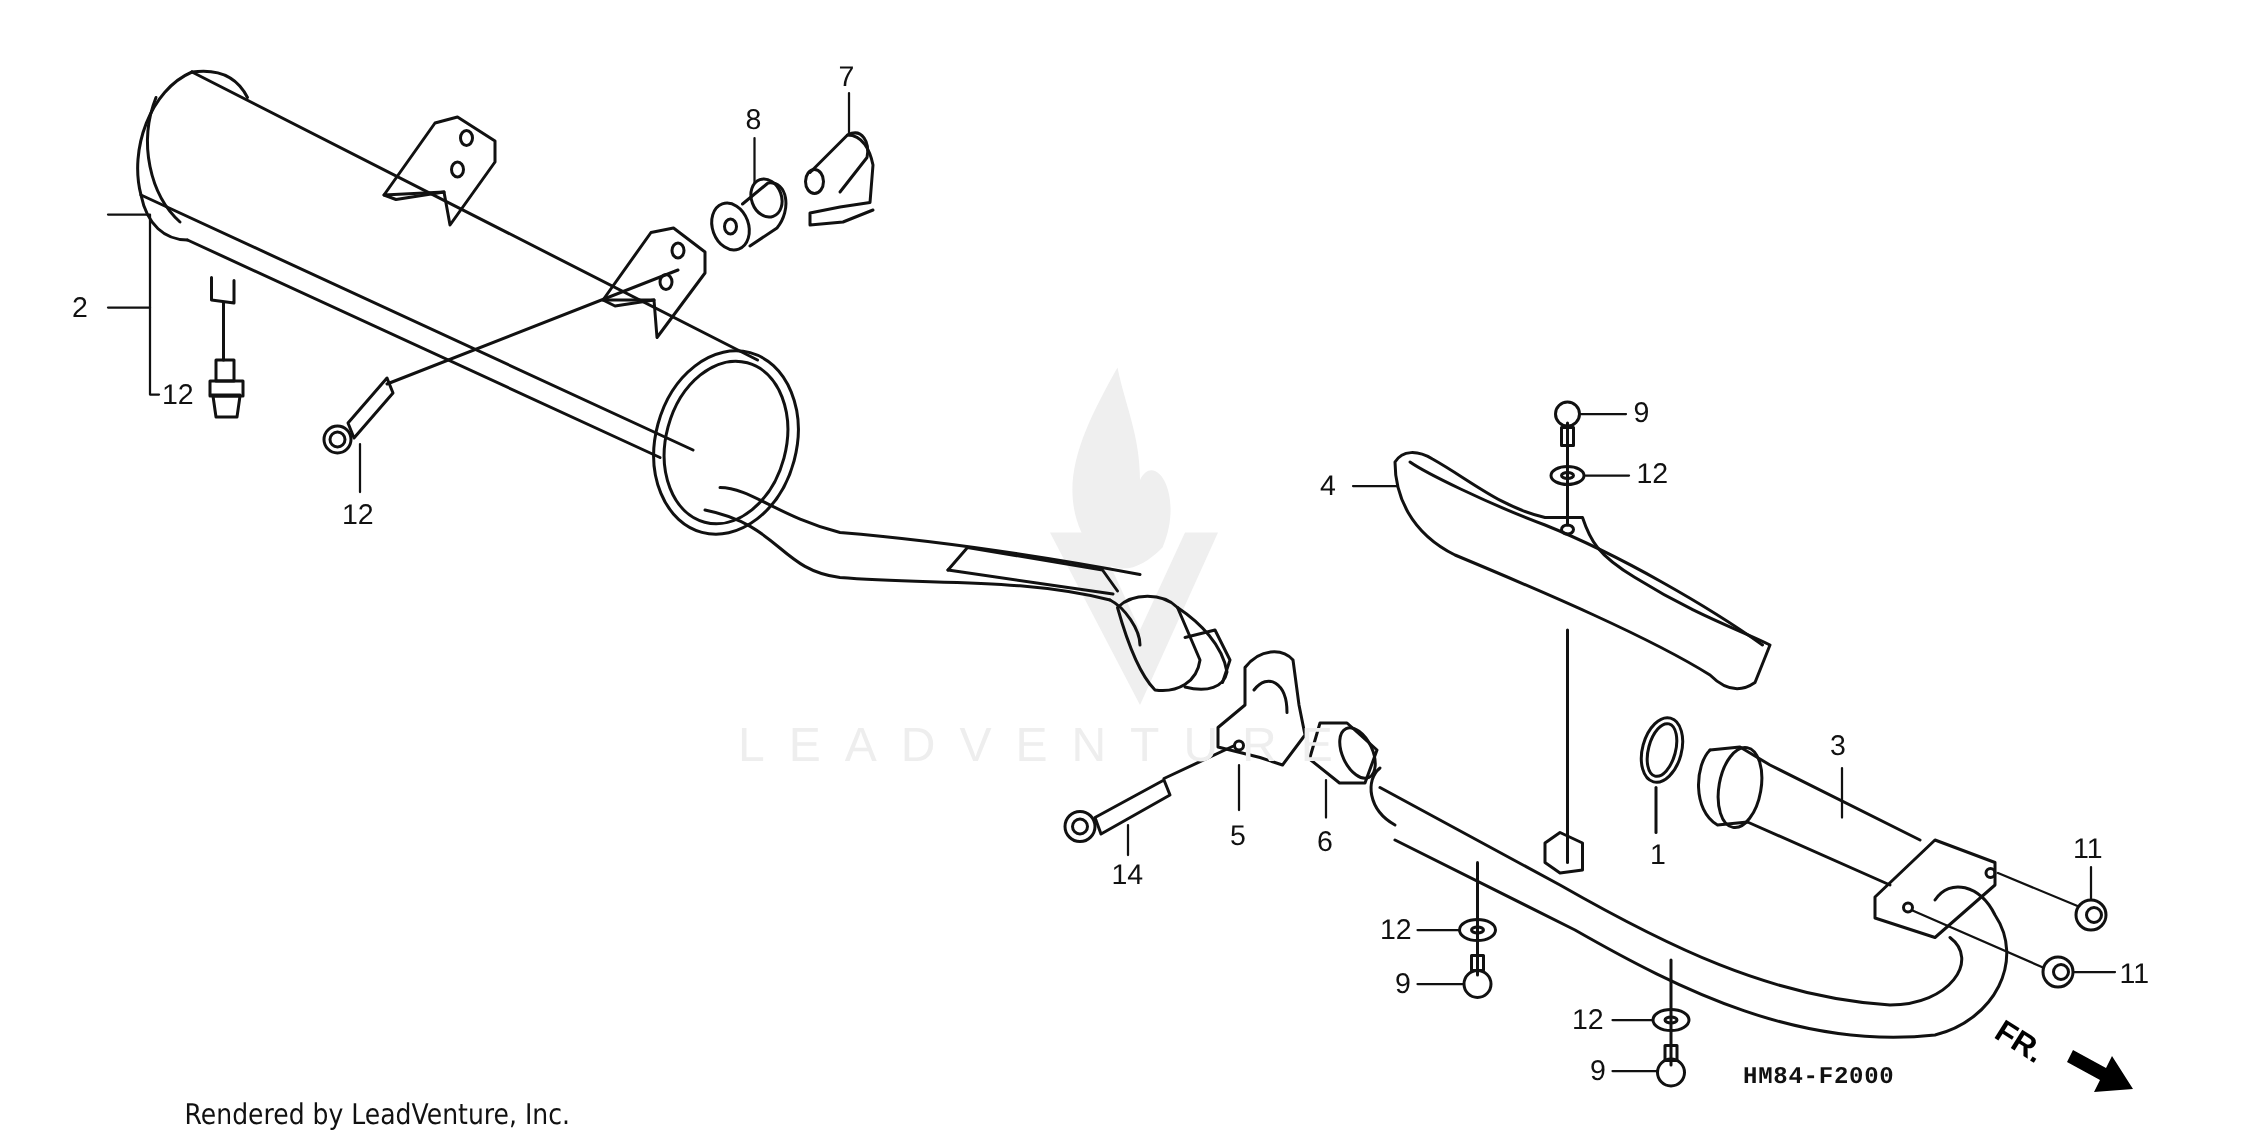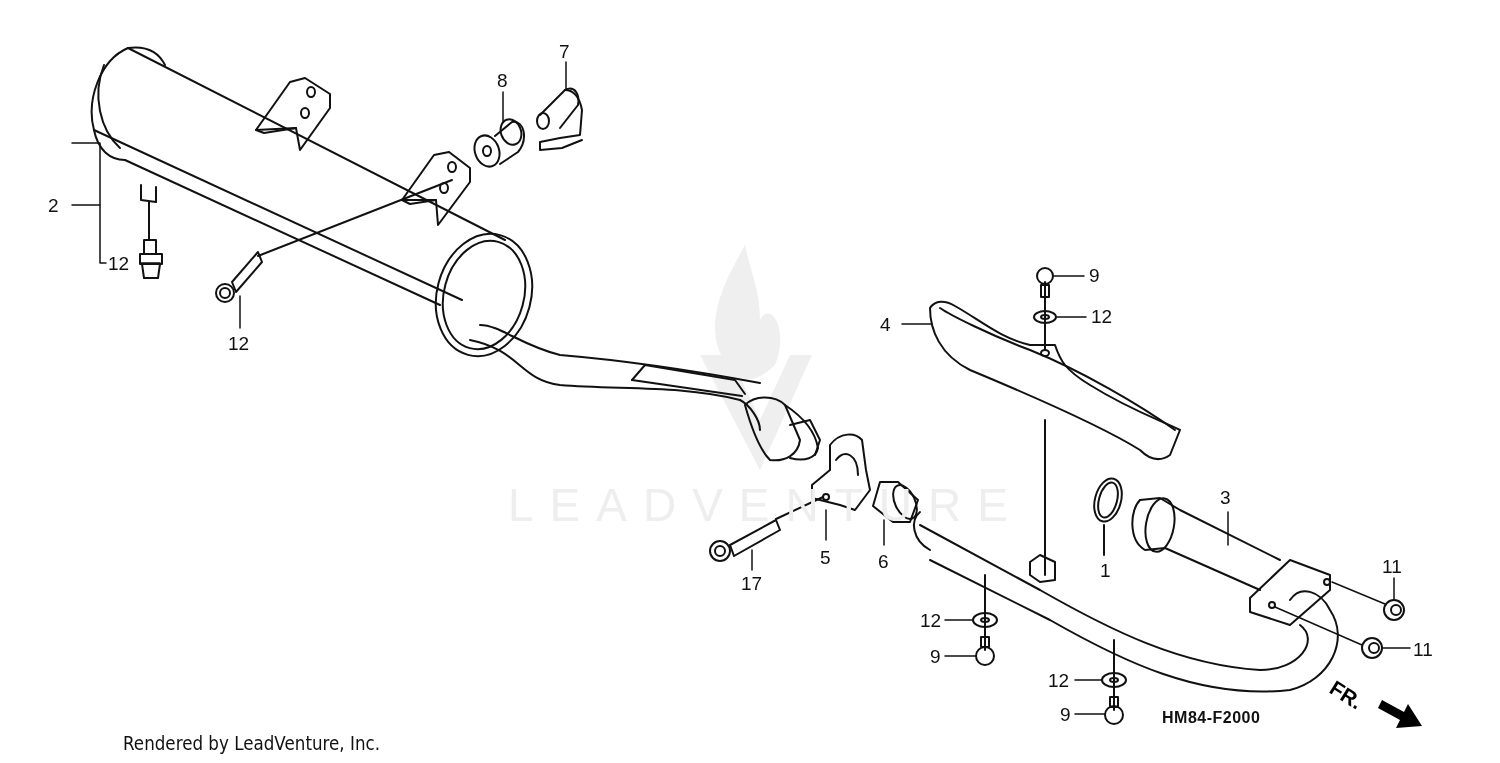--- a/index.html
+++ b/index.html
@@ -1,21 +1,21 @@
 <!DOCTYPE html>
 <html><head>
 <meta charset="utf-8">
 <style>
   html,body{margin:0;padding:0;background:#ffffff;}
   body{width:1500px;height:763px;overflow:hidden;position:relative;font-family:"Liberation Sans",sans-serif;}
   #diagram{position:absolute;left:0;top:0;width:1500px;height:763px;}
   .lbl{position:absolute;font-family:"Liberation Sans",sans-serif;font-size:19px;color:#111;line-height:1;white-space:nowrap;}
   .footer{position:absolute;left:123px;top:732px;font-family:"DejaVu Sans",sans-serif;font-size:19px;color:#111;transform:scaleX(0.88);transform-origin:left top;}
-  .code{position:absolute;left:1162px;top:709px;font-family:Liberation Sans, sans-serif;font-weight:bold;font-size:16px;color:#111;letter-spacing:0.5px;}
-  .wm{position:absolute;left:508px;top:478px;font-family:"Liberation Sans",sans-serif;font-size:46px;letter-spacing:16px;color:#eeeeee;}
+  .code{position:absolute;left:1162px;top:709px;font-family:Liberation Mono, monospace;font-weight:bold;font-size:16px;color:#111;letter-spacing:0.5px;}
+  .wm{position:absolute;left:492px;top:478px;font-family:"Liberation Sans",sans-serif;font-size:32px;letter-spacing:16px;color:#eeeeee;}
   .fr{position:absolute;left:1338px;top:676px;font-family:"Liberation Sans",sans-serif;font-weight:bold;font-size:21px;color:#000;transform:rotate(32deg);transform-origin:left top;}
 </style>
 </head>
 <body>
 
 <svg id="diagram" viewBox="0 0 1500 763" xmlns="http://www.w3.org/2000/svg" fill="none" stroke="#111" stroke-width="2" stroke-linejoin="round" stroke-linecap="round">
 
   <g stroke="none" fill="#efefef">
     <path d="M745 245 C720 290 700 330 730 370 C745 385 760 380 775 365 C790 330 770 300 760 320 C760 290 750 270 745 245 Z"></path>
     <path d="M700 355 L760 470 L812 355 L790 355 L760 420 L730 355 Z"></path>
@@ -200,17 +200,17 @@
 <div class="lbl" style="left:1089px;top:266px">9</div>
 <div class="lbl" style="left:930px;top:647px">9</div>
 <div class="lbl" style="left:1060px;top:705px">9</div>
 <div class="lbl" style="left:108px;top:254px">12</div>
 <div class="lbl" style="left:1382px;top:557px">11</div>
 <div class="lbl" style="left:1413px;top:640px">11</div>
 <div class="lbl" style="left:1091px;top:307px">12</div>
 <div class="lbl" style="left:920px;top:611px">12</div>
 <div class="lbl" style="left:1048px;top:671px">12</div>
 <div class="lbl" style="left:228px;top:334px">12</div>
-<div class="lbl" style="left:741px;top:574px">17</div>
+<div class="lbl" style="left:741px;top:574px">14</div>
 
 <div class="fr">FR.</div>
 <div class="code">HM84-F2000</div>
 <div class="footer">Rendered by LeadVenture, Inc.</div>
 
 </body></html>

